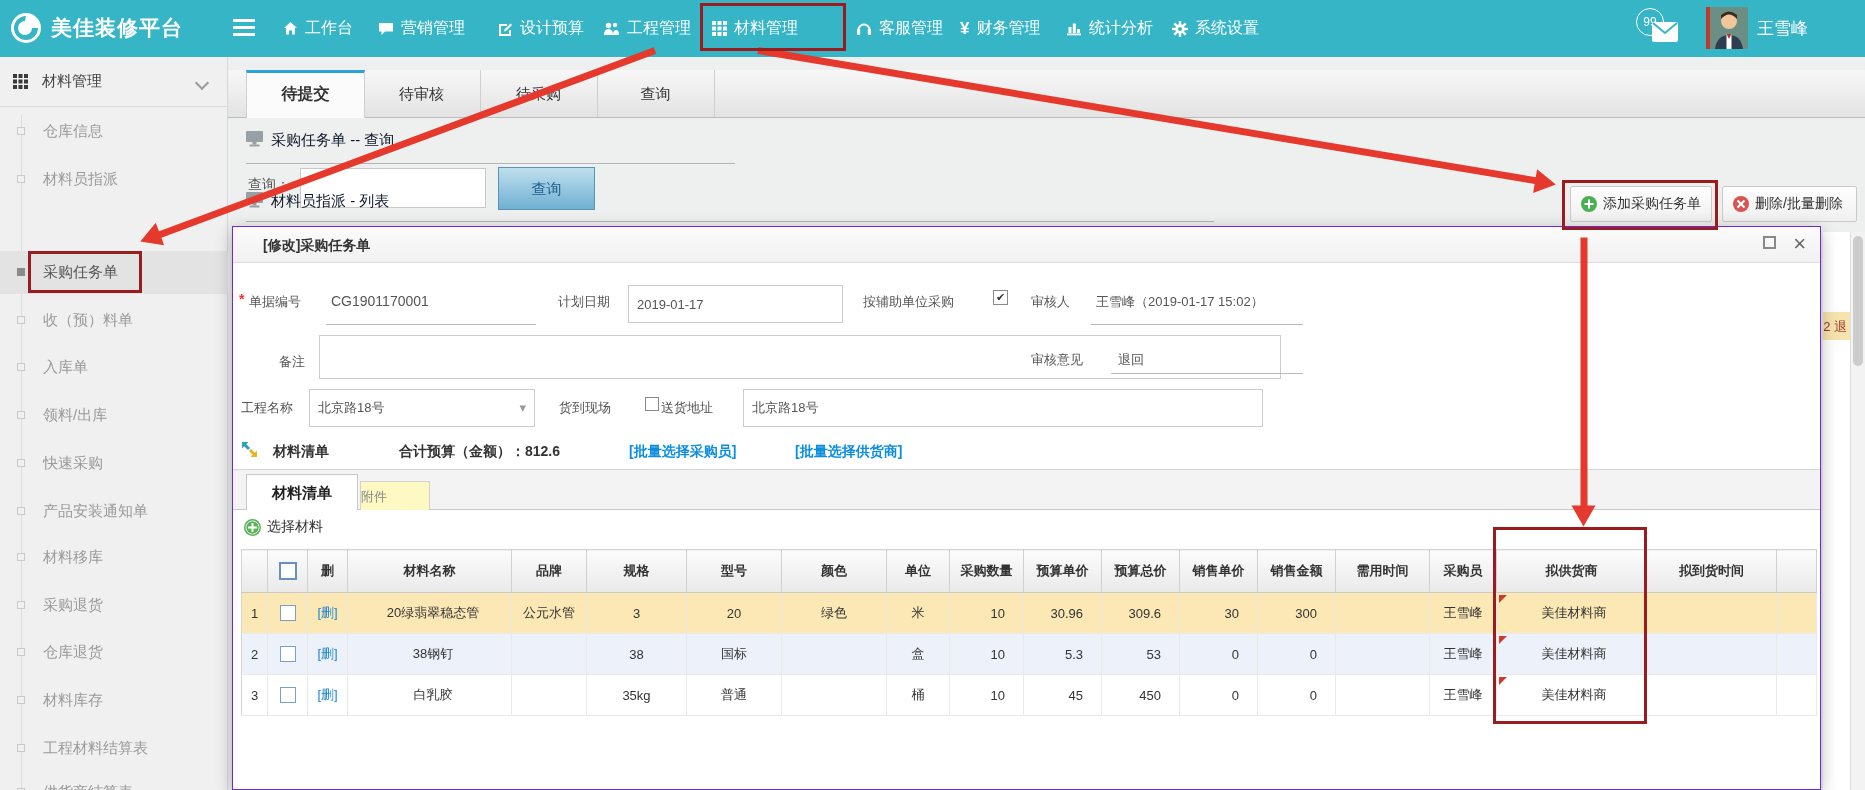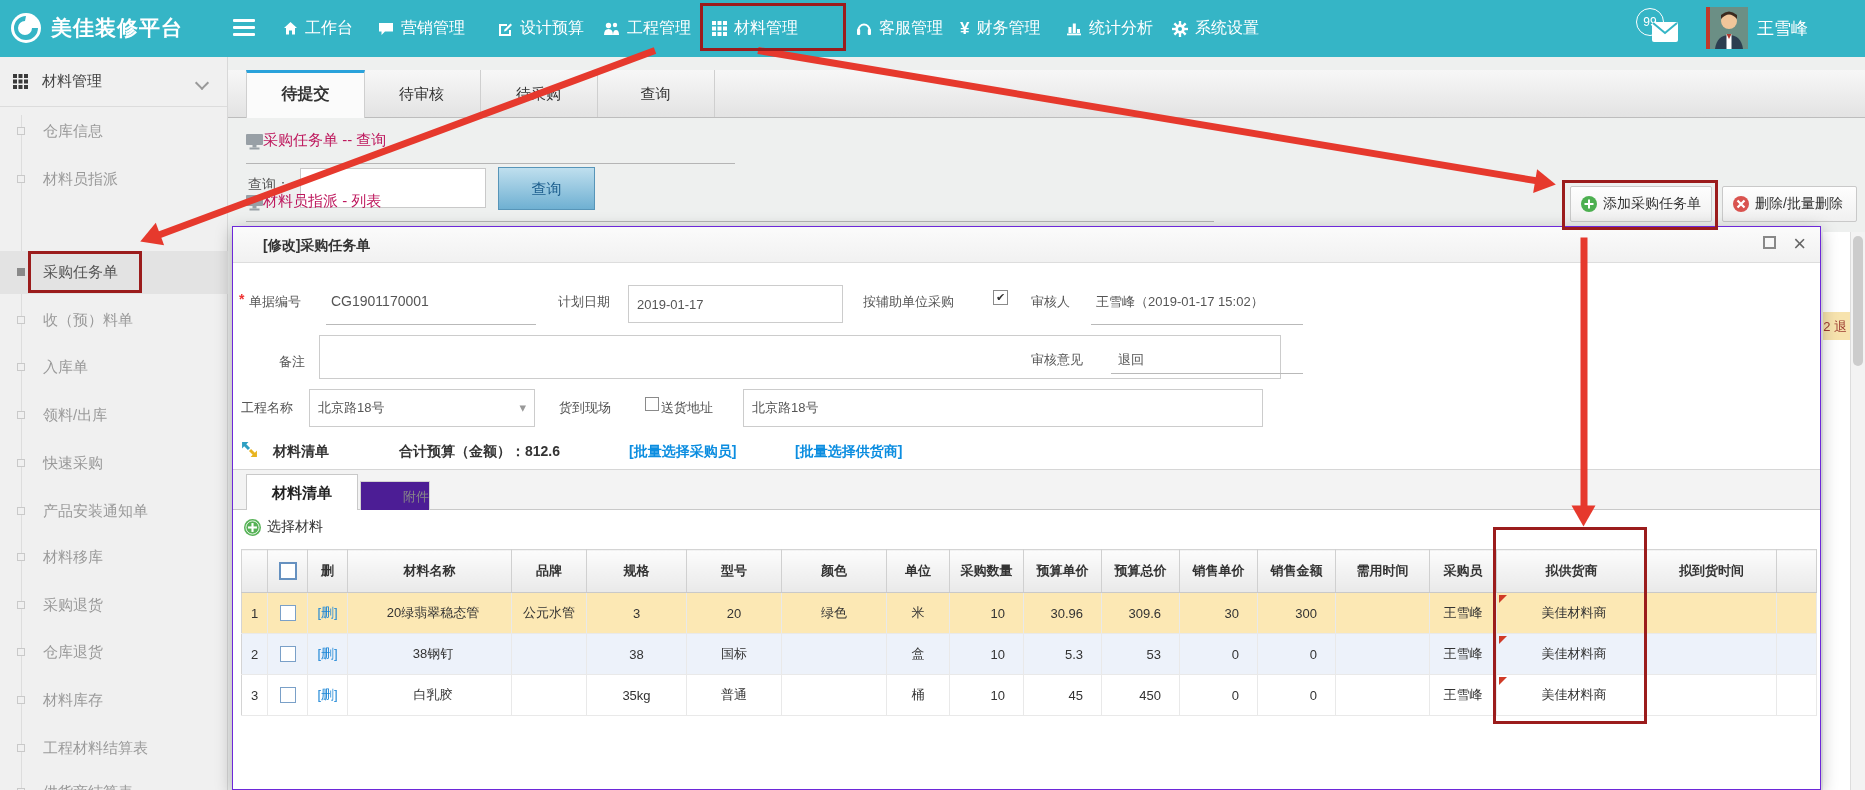--- a/index.html
+++ b/index.html
@@ -34,21 +34,21 @@
   .sb-item.active{color:#555}
   .sb-item.active .bullet{background:#8a8a8a;border-color:#8a8a8a}
 
   
   .tabstrip{position:absolute;left:228px;top:70px;width:1637px;height:48px;background:linear-gradient(#f7f7f7,#e3e3e3);
     border-bottom:1px solid #bdbdbd;box-sizing:border-box;z-index:3}
   .tab{position:absolute;top:0;height:47px;width:117px;text-align:center;line-height:47px;font-size:15px;color:#333;
     border-right:1px solid #cfcfcf;cursor:pointer}
   .tab.first{border-left:1px solid #cfcfcf}
   .tab.active{background:#fbfbfb;border-top:3px solid #2aa2db;height:45px;line-height:41px;font-weight:bold;font-size:16px}
-  .sec-title{position:absolute;display:flex;align-items:flex-end;color:#be185d;font-size:15px;z-index:3}
+  .sec-title{position:absolute;display:flex;align-items:flex-start;gap:8px;color:#0f172a;font-size:15px;z-index:3}
   .sec-line{position:absolute;height:1px;background:#b5b5b5;z-index:3}
   .qlabel{position:absolute;left:248px;top:176px;font-size:14px;color:#555;z-index:3}
   .qinput{position:absolute;left:300px;top:168px;width:186px;height:40px;background:#fff;border:1px solid #c9c9c9;box-sizing:border-box;z-index:3}
   .qbtn{position:absolute;left:498px;top:167px;width:97px;height:43px;background:linear-gradient(#bfdfee,#6fb0d2);
     border:1px solid #5795b8;color:#1c5e8d;font-size:15px;text-align:center;line-height:41px;box-sizing:border-box;cursor:pointer;z-index:3}
   .btn{position:absolute;top:186px;height:36px;background:linear-gradient(#fefefe,#f0f0f0);border:1px solid #c9c9c9;border-radius:2px;
     display:flex;align-items:center;gap:6px;padding:0 10px;font-size:14px;color:#333;box-sizing:border-box;cursor:pointer;z-index:3}
 
   
   .underlay{position:absolute;left:1823px;top:232px;width:42px;height:558px;background:#fff;z-index:2}
@@ -72,22 +72,22 @@
     display:flex;align-items:center;padding:0 8px}
   .f-select .caret{position:absolute;right:8px;top:10px;color:#999;font-size:13px}
   .cbx{position:absolute;width:15px;height:15px;border:1px solid #8a8a8a;background:#fff;box-sizing:border-box;
     font-size:11px;line-height:13px;text-align:center;color:#333;cursor:pointer}
   .m-divider{position:absolute;left:0;top:242px;width:100%;height:1px;background:#d6d6d6}
   .bold{font-weight:bold;color:#333}
   .blue-link{position:absolute;font-size:14px;font-weight:bold;color:#0b8de0;cursor:pointer;white-space:nowrap}
   .inner-strip{position:absolute;left:0;top:243px;right:0;height:40px;background:#f3f3f3;border-bottom:1px solid #c9c9c9;box-sizing:border-box}
   .itab1{position:absolute;left:13px;top:247px;width:112px;height:36px;background:#fff;border:1px solid #c9c9c9;border-bottom:none;
     font-weight:bold;font-size:15px;color:#222;text-align:center;line-height:36px;box-sizing:border-box;cursor:pointer;z-index:2}
-  .itab2{position:absolute;left:127px;top:254px;width:70px;height:29px;background:#4c1d95;border:1px solid #d2d2d2;border-bottom:none;
-    font-size:13px;color:#888;text-align:right;line-height:29px;box-sizing:border-box;cursor:pointer}
+  .itab2{position:absolute;left:127px;top:254px;width:70px;height:29px;background:#fef9c3;border:1px solid #d2d2d2;border-bottom:none;
+    font-size:13px;color:#888;text-align:left;line-height:29px;box-sizing:border-box;cursor:pointer}
   .sel-mat{position:absolute;left:11px;top:291px;display:flex;align-items:center;gap:6px;font-size:14px;color:#333;cursor:pointer}
 
   
   .mtable{position:absolute;left:8px;top:322px;width:1575px;border-collapse:collapse;table-layout:fixed;font-size:13px;color:#333;
     border:1px solid #d4d4d4}
   .mtable th{height:40px;background:linear-gradient(#fcfcfc,#e9e9e9);border-right:1px solid #d0d0d0;border-bottom:1px solid #c9c9c9;
     font-size:13px;font-weight:bold;color:#333}
   .mtable td{height:38px;border-right:1px solid #e9e9e9;border-bottom:1px solid #e9e9e9;text-align:center;overflow:hidden;white-space:nowrap}
   tr.row-yellow td{background:#fce8b4}
   tr.row-blue td{background:#edf2fa}

